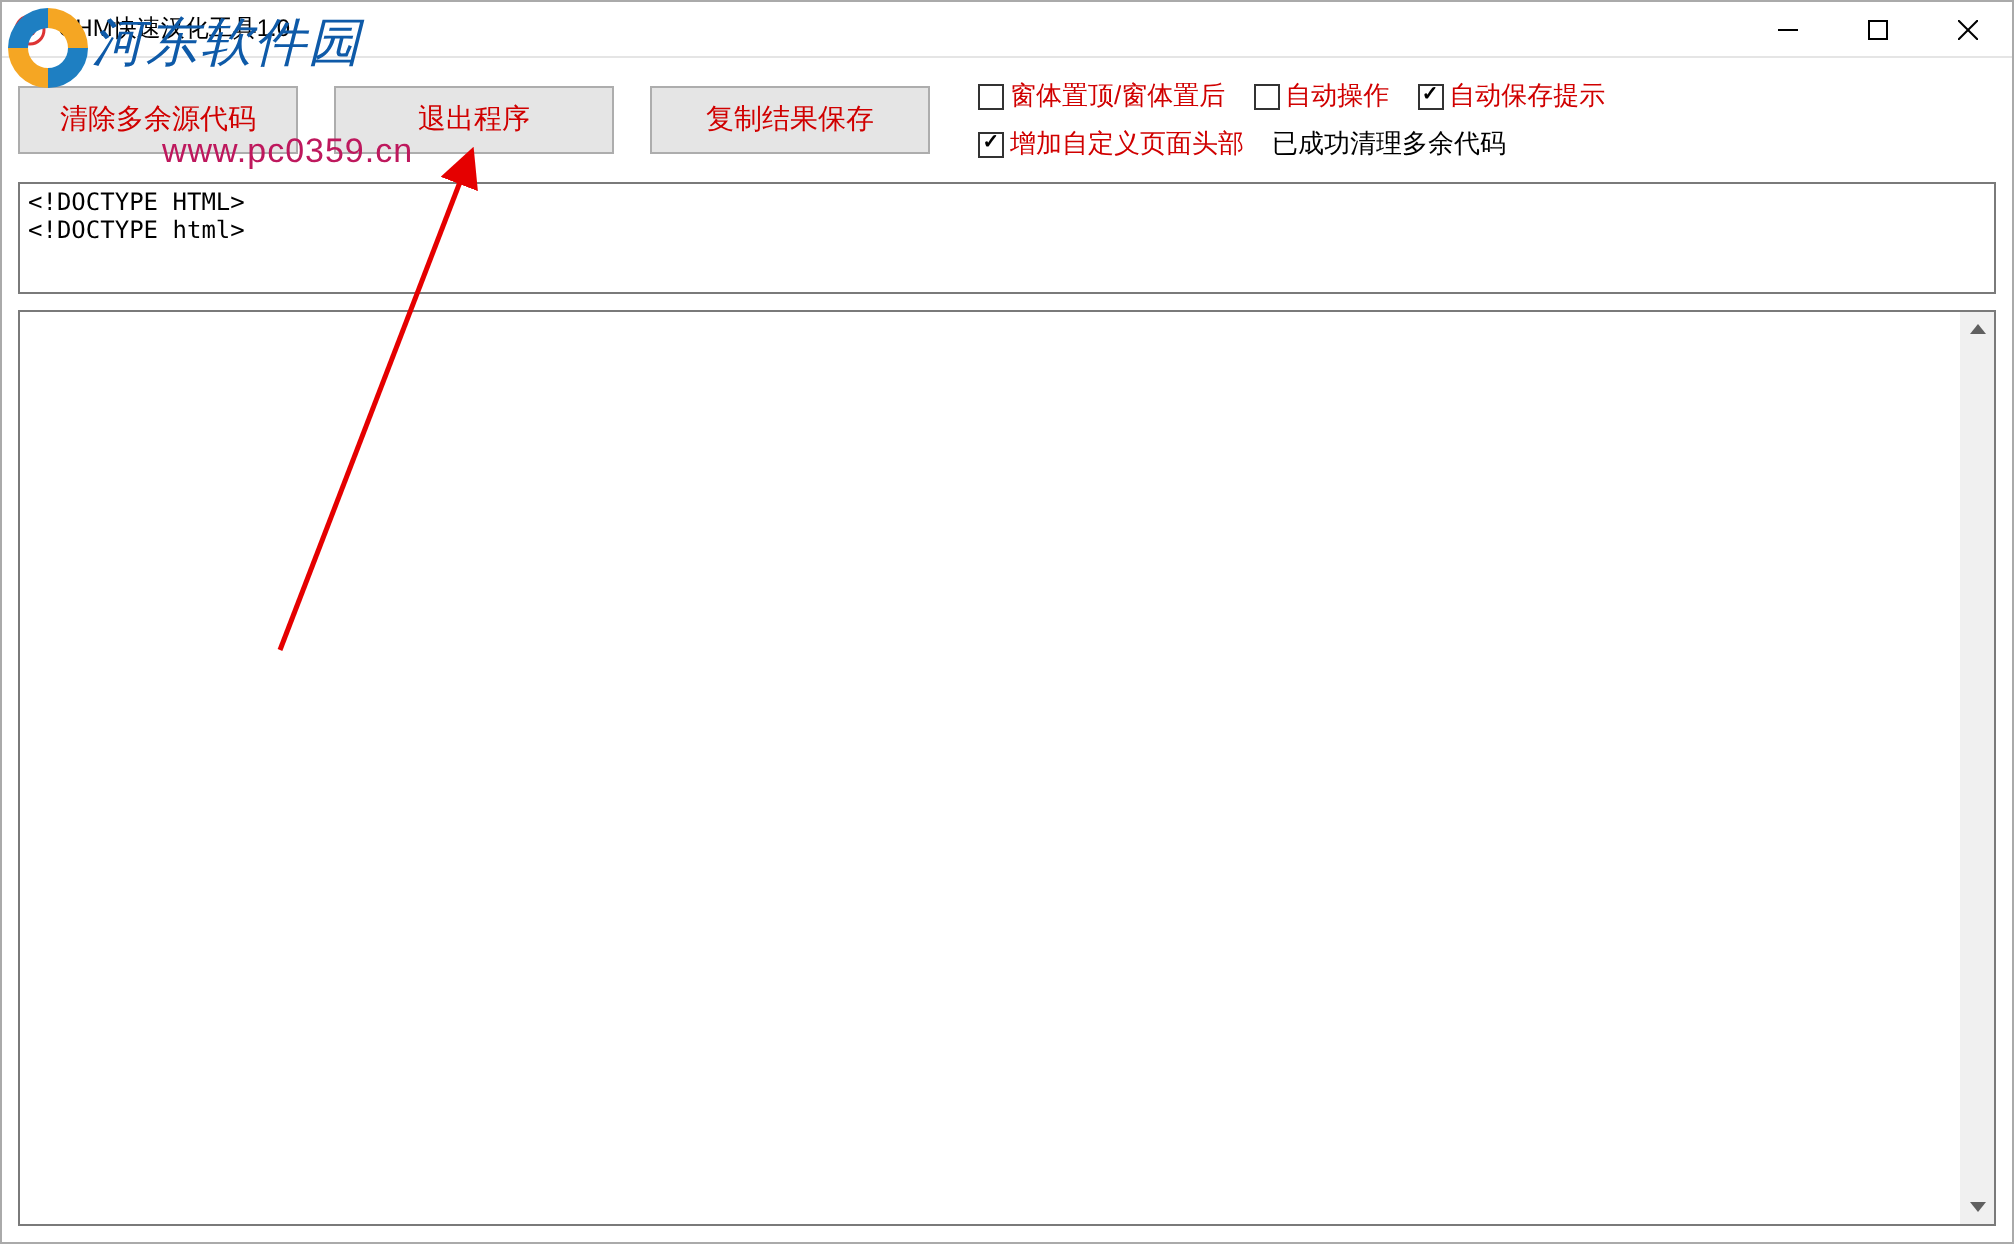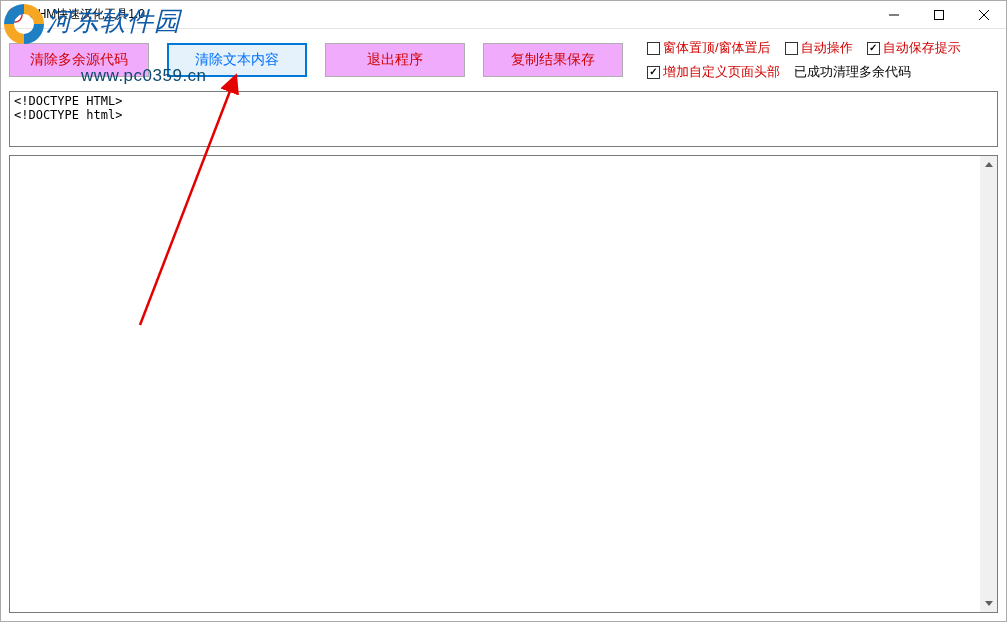--- a/index.html
+++ b/index.html
@@ -53,21 +53,21 @@
 
     .toolbar {
       display: flex;
       align-items: center;
       padding: 10px 6px 4px 8px;
       gap: 18px;
     }
     .btn {
       width: 140px;
       height: 34px;
-      background: #f0abfc;
+      background: #e5e5e5;
       border: 1px solid #adadad;
       display: flex;
       align-items: center;
       justify-content: center;
       font-size: 14px;
       cursor: default;
     }
     .btn.red { color: #d00000; }
     .btn.blue {
       color: #0070ff;
@@ -159,21 +159,21 @@
       color: #0e5aa8;
       font-style: italic;
       letter-spacing: 1px;
       white-space: nowrap;
     }
     .watermark-url {
       position: absolute;
       left: 81px;
       top: 66px;
       font-size: 17px;
-      color: #0c4a6e;
+      color: #be185d;
       font-family: Verdana, sans-serif;
       font-weight: 500;
       letter-spacing: 0.5px;
       pointer-events: none;
       z-index: 50;
     }
 
     .arrow-annotation {
       position: absolute;
       left: 130px;
@@ -210,21 +210,20 @@
         <svg width="10" height="10">
             <line x1="0" y1="0" x2="10" y2="10" stroke="#000" stroke-width="1"></line>
             <line x1="10" y1="0" x2="0" y2="10" stroke="#000" stroke-width="1"></line>
           </svg>
       </div>
     </div>
   </div>
 
   <div class="toolbar">
     <div class="btn red">清除多余源代码</div>
-    <div class="btn blue">清除文本内容</div>
     <div class="btn red">退出程序</div>
     <div class="btn red">复制结果保存</div>
 
     <div class="chk-group">
       <div class="chk-row">
         <label class="chk">
           <span class="box"></span>
           <span class="lbl-red">窗体置顶/窗体置后</span>
         </label>
         <label class="chk">

